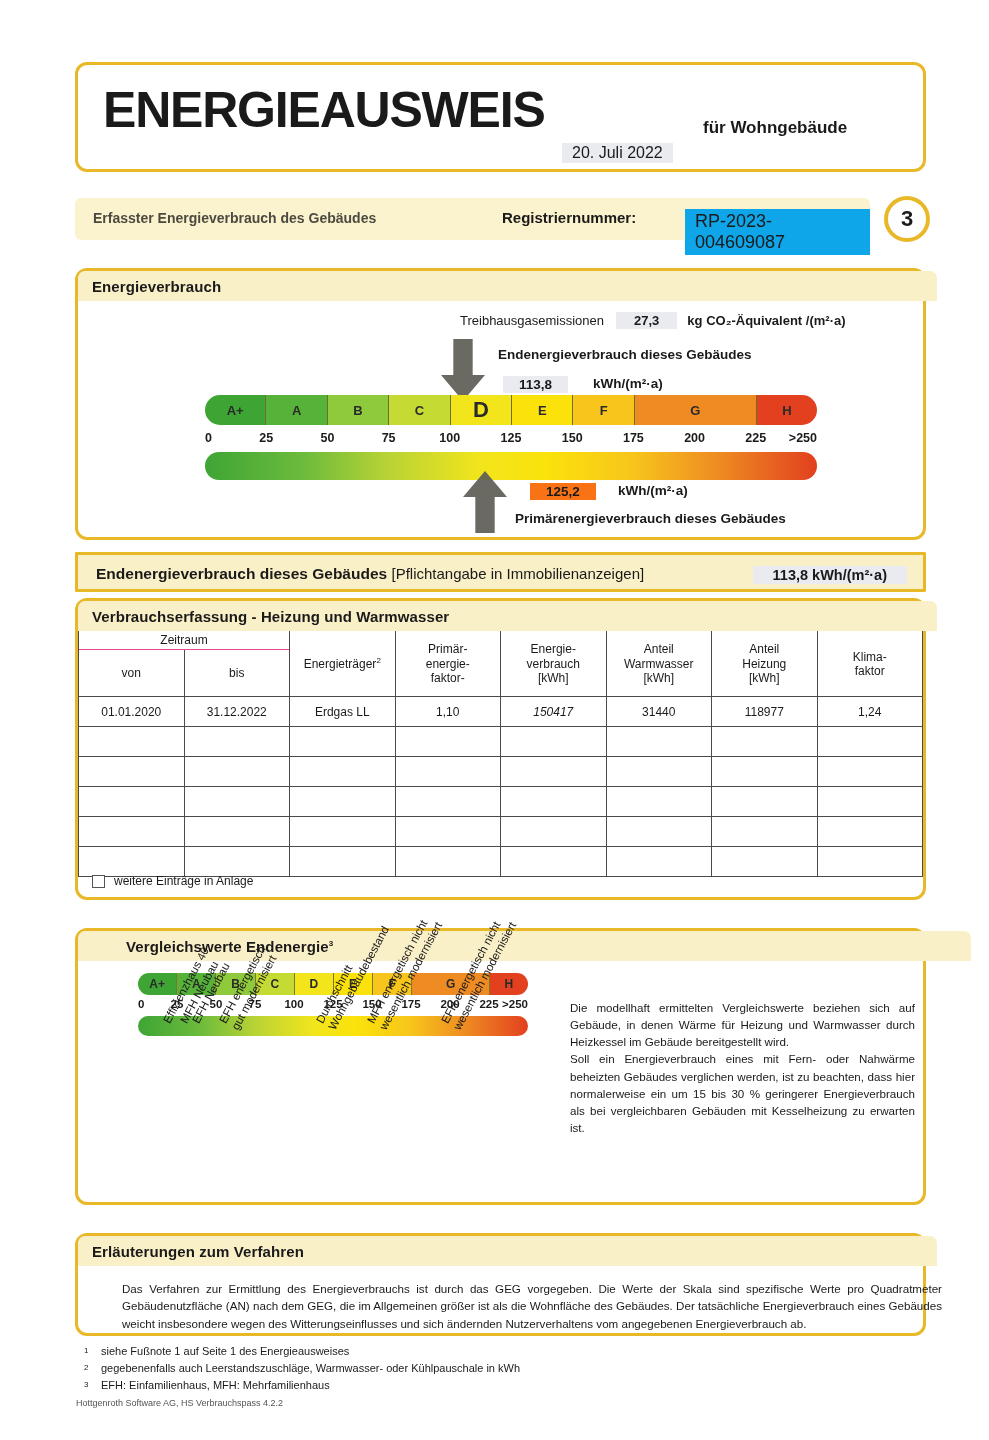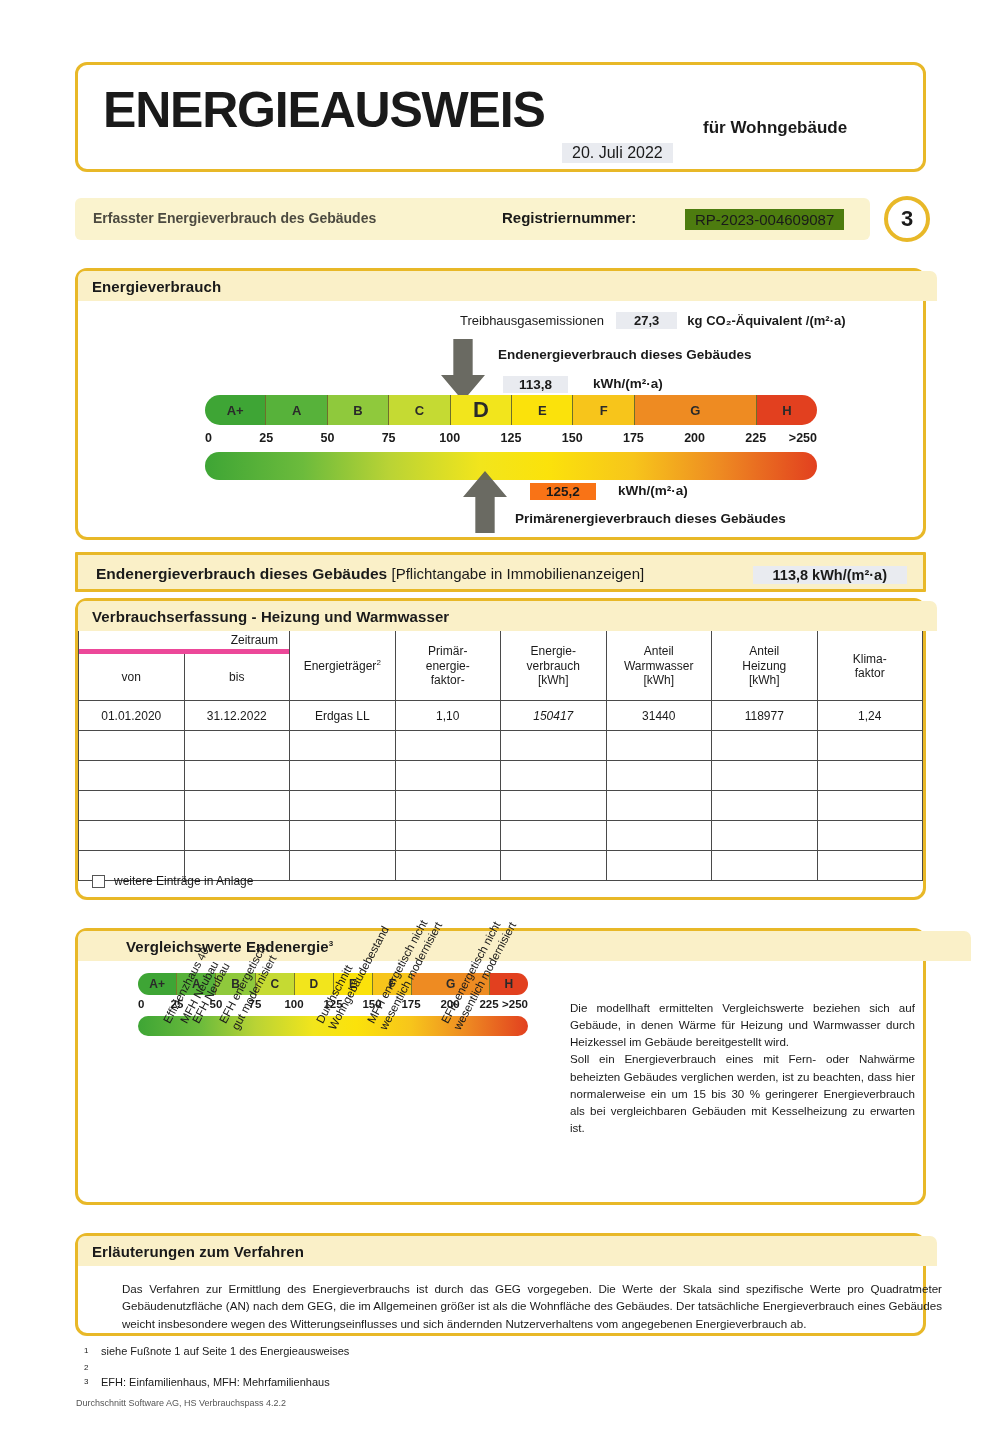--- a/index.html
+++ b/index.html
@@ -46,21 +46,21 @@
   }
   #title-sub{position:absolute;left:625px;top:53px;font-size:17px;font-weight:bold;}
   #title-law{position:absolute;left:25px;top:78px;font-size:16px;}
   #title-sup{font-size:10px;vertical-align:super;}
   #title-date{position:absolute;left:484px;top:78px;font-size:16px;background:#E9EBF0;padding:1px 10px;}
 
   
   #reg-band{left:75px;top:198px;width:795px;height:42px;border-radius:6px;border:none;background:#FAF3CE;}
   #reg-left{position:absolute;left:18px;top:12px;font-size:14px;font-weight:bold;color:#4c4a40;}
   #reg-label{position:absolute;left:427px;top:11px;font-size:15px;font-weight:bold;}
-  #reg-value{position:absolute;left:610px;top:11px;font-size:15px;background:#4d7c0f;padding:2px 10px;}
+  #reg-value{position:absolute;left:610px;top:11px;font-size:18px;background:#0ea5e9;padding:2px 10px;}
   #page-badge{
     position:absolute;left:884px;top:196px;width:46px;height:46px;border-radius:50%;
     border:4px solid #E8B828;background:#fff;
     font-size:22px;font-weight:bold;text-align:center;line-height:38px;box-sizing:border-box;
   }
 
   
   #verbrauch-box{left:75px;top:268px;width:851px;height:272px;}
   #verbrauch-head{width:100%;}
 
@@ -119,21 +119,21 @@
   table.consump{
     width:100%;border-collapse:collapse;table-layout:fixed;font-size:12px;
   }
   table.consump th{
     font-weight:normal;border:1px solid #4a4a4a;border-top:none;
     padding:2px 2px;vertical-align:middle;line-height:1.18;height:60px;
   }
   table.consump td{
     border:1px solid #4a4a4a;text-align:center;height:29px;padding:0 3px;
   }
-  .zr-top{border-bottom:5px solid #ec4899;padding:2px 11px;text-align:right;}
+  .zr-top{border-bottom:1px solid #ec4899;padding:2px 0;text-align:center;}
   .sup{font-size:8px;vertical-align:super;}
   #anlage-row{position:absolute;left:14px;bottom:9px;font-size:12px;display:flex;align-items:center;gap:9px;}
   .cbox{width:11px;height:11px;border:1px solid #555;display:inline-block;background:#fff;}
 
   
   #cmp-box{left:75px;top:928px;width:851px;height:277px;}
   #cmp-head{width:100%;padding-left:48px;}
   #cmp-scale{position:absolute;left:60px;top:42px;width:390px;}
   #cmp-class-bar{position:relative;height:22px;border-radius:11px;overflow:hidden;display:flex;}
   .cmp-cell{display:flex;align-items:center;justify-content:center;font-size:12px;font-weight:bold;
@@ -388,21 +388,22 @@
     <div id="erl-text">Das Verfahren zur Ermittlung des Energieverbrauchs ist durch das GEG vorgegeben. Die Werte der Skala sind spezifische Werte pro Quadratmeter Gebäudenutzfläche (AN) nach dem GEG, die im Allgemeinen größer ist als die Wohnfläche des Gebäudes. Der tatsächliche Energieverbrauch eines Gebäudes weicht insbesondere wegen des Witterungseinflusses und sich ändernden Nutzerverhaltens vom angegebenen Energieverbrauch ab.</div>
   </div>
 
   <div id="footnotes">
       <div class="fn">
         <span class="fn-num">1</span>
         <span>siehe Fußnote 1 auf Seite 1 des Energieausweises</span>
       </div>
       <div class="fn">
         <span class="fn-num">2</span>
+        <span>gegebenenfalls auch Leerstandszuschläge, Warmwasser- oder Kühlpauschale in kWh</span>
       </div>
       <div class="fn">
         <span class="fn-num">3</span>
         <span>EFH: Einfamilienhaus, MFH: Mehrfamilienhaus</span>
       </div>
     </div>
-  <div id="software">Durchschnitt Software AG, HS Verbrauchspass 4.2.2</div>
+  <div id="software">Hottgenroth Software AG, HS Verbrauchspass 4.2.2</div>
 
 </div>
 
 </body></html>

